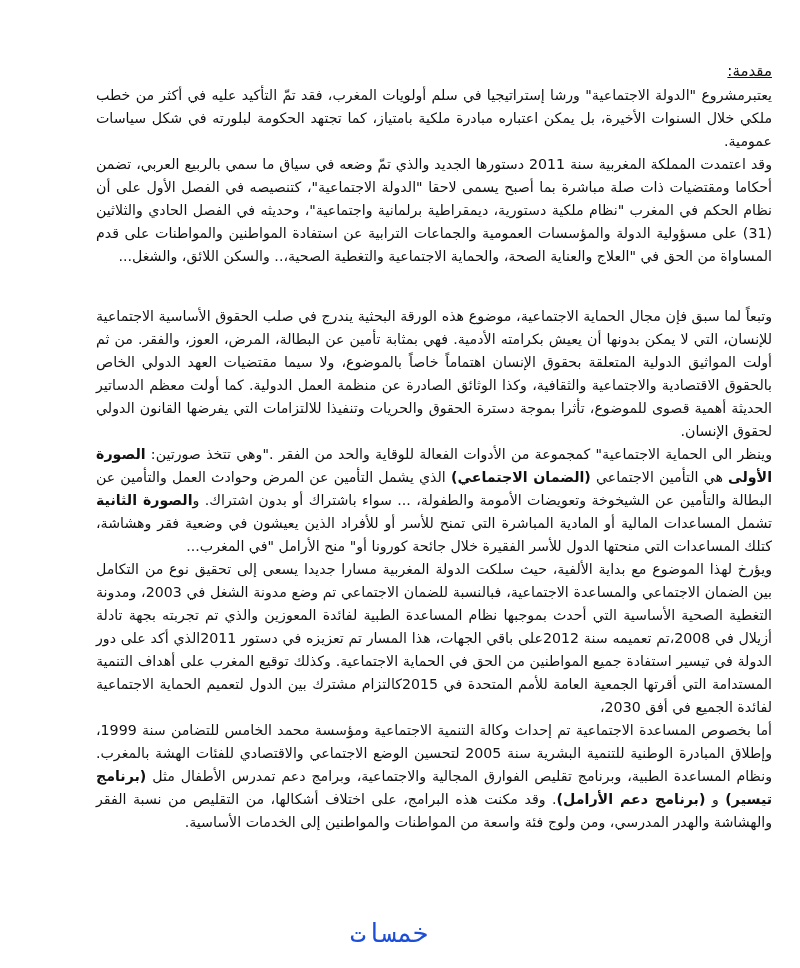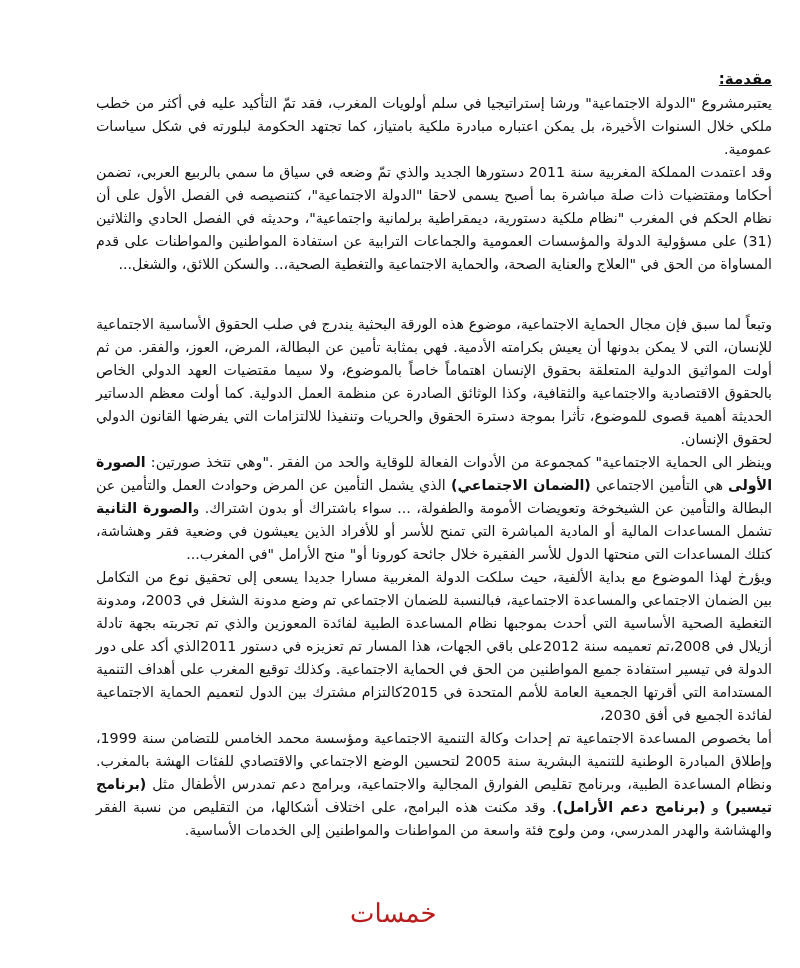--- a/index.html
+++ b/index.html
@@ -6,28 +6,28 @@
   body {
     width: 800px; height: 968px; overflow: hidden; position: relative;
     font-family: "DejaVu Sans", "Liberation Sans", sans-serif;
     color: #111;
   }
   .page {
     position: absolute; left: 96px; top: 52px; width: 676px;
     direction: rtl; text-align: justify;
     font-size: 14.2px; line-height: 23px;
   }
-  .heading { font-weight: bold; font-size: 15px; text-decoration: underline; margin: 16px 0 1px 0; }
+  .heading { font-weight: normal; font-size: 15px; text-decoration: underline; margin: 8px 0 1px 0; }
   p { margin: 0; }
   p.gap { margin-top: 37px; }
   b { font-weight: bold; }
   .watermark {
-    position: absolute; left: 350px; top: 898px;
-    font-size: 26px; color: #b91c1c; direction: rtl;
-    font-family: Liberation Serif, serif;
+    position: absolute; left: 350px; top: 918px;
+    font-size: 26px; color: #1d4ed8; direction: rtl;
+    font-family: Liberation Mono, monospace;
   }
 </style>
 </head>
 <body>
 
 <div class="page">
   <div class="heading">مقدمة:</div>
   <p>يعتبرمشروع "الدولة الاجتماعية" ورشا إستراتيجيا في سلم أولويات المغرب، فقد تمّ التأكيد عليه في أكثر من خطب ملكي خلال السنوات الأخيرة، بل يمكن اعتباره مبادرة ملكية بامتياز، كما تجتهد الحكومة لبلورته في شكل سياسات عمومية.</p>
   <p>وقد اعتمدت المملكة المغربية سنة 2011 دستورها الجديد والذي تمّ وضعه في سياق ما سمي بالربيع العربي، تضمن أحكاما ومقتضيات ذات صلة مباشرة بما أصبح يسمى لاحقا "الدولة الاجتماعية"، كتنصيصه في الفصل الأول على أن نظام الحكم في المغرب "نظام ملكية دستورية، ديمقراطية برلمانية واجتماعية"، وحديثه في الفصل الحادي والثلاثين (31) على مسؤولية الدولة والمؤسسات العمومية والجماعات الترابية عن استفادة المواطنين والمواطنات على قدم المساواة من الحق في "العلاج والعناية الصحة، والحماية الاجتماعية والتغطية الصحية،.. والسكن اللائق، والشغل...</p>
   <p class="gap">وتبعاً لما سبق فإن مجال الحماية الاجتماعية، موضوع هذه الورقة البحثية يندرج في صلب الحقوق الأساسية الاجتماعية للإنسان، التي لا يمكن بدونها أن يعيش بكرامته الأدمية. فهي بمثابة تأمين عن البطالة، المرض، العوز، والفقر. من ثم أولت المواثيق الدولية المتعلقة بحقوق الإنسان اهتماماً خاصاً بالموضوع، ولا سيما مقتضيات العهد الدولي الخاص بالحقوق الاقتصادية والاجتماعية والثقافية، وكذا الوثائق الصادرة عن منظمة العمل الدولية. كما أولت معظم الدساتير الحديثة أهمية قصوى للموضوع، تأثرا بموجة دسترة الحقوق والحريات وتنفيذا للالتزامات التي يفرضها القانون الدولي لحقوق الإنسان.</p>

